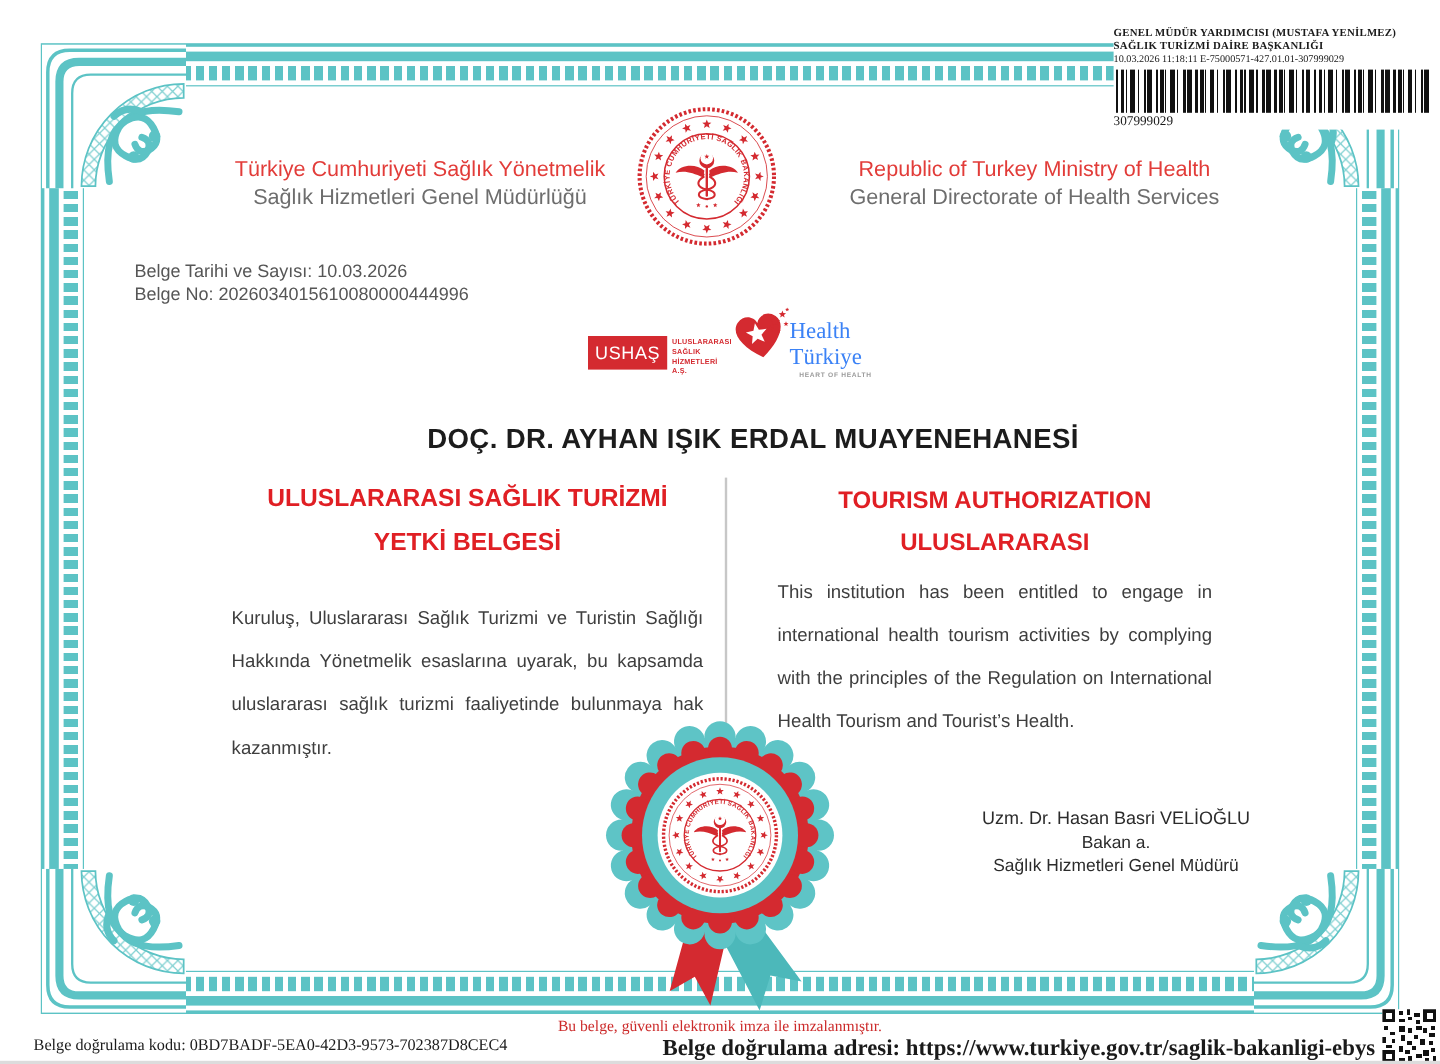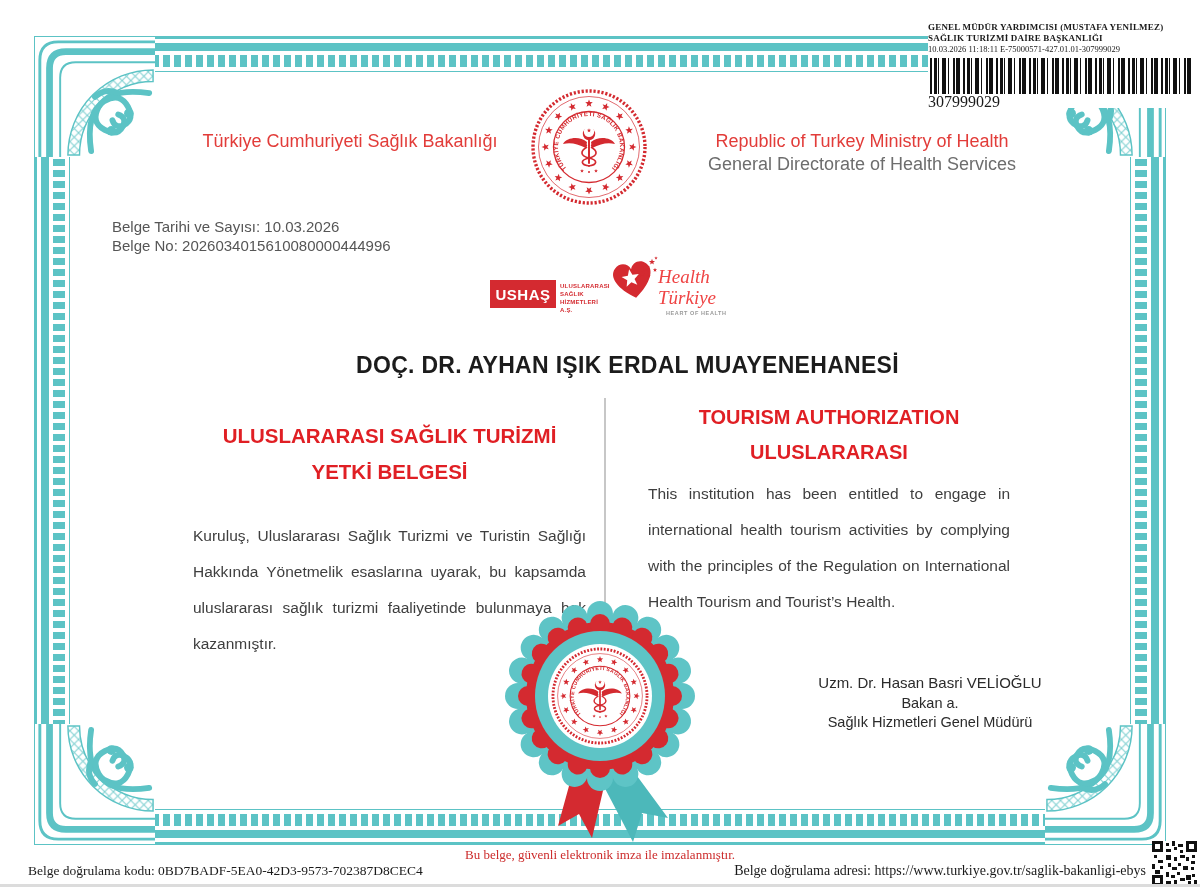--- a/index.html
+++ b/index.html
@@ -29,67 +29,67 @@
 
   
   .stamp{left:928px;top:22px;width:266px;text-align:left;background:#fff;z-index:6;
          font-family:"Liberation Serif",serif;color:#1a1a1a;}
   .stamp .s1,.stamp .s2{font-size:9px;font-weight:bold;line-height:11px;letter-spacing:.2px;}
   .stamp .s3{font-size:8.5px;line-height:11px;}
   .barcode{height:36px;margin:3px 2px 1px 2px;
      background:repeating-linear-gradient(90deg,#111 0 2px,#fff 2px 4px,#111 4px 7px,#fff 7px 8px,
        #111 8px 9px,#fff 9px 12px,#111 12px 16px,#fff 16px 18px,#111 18px 19px,#fff 19px 23px,
        #111 23px 25px,#fff 25px 26px,#111 26px 30px,#fff 30px 33px);}
-  .bc-num{font-size:16px;line-height:13px;}
+  .bc-num{font-size:11px;line-height:13px;}
 
   
   .hdr-left{left:180px;top:130px;width:340px;text-align:center;}
   .hdr-right{left:692px;top:130px;width:340px;text-align:center;}
   .hdr-title{font-size:18px;color:#e23c39;line-height:23px;}
   .hdr-sub{font-size:18px;color:#6d6d6d;line-height:23px;}
   .emblem-main{left:528px;top:86px;width:122px;height:122px;}
 
   .doc-info{left:112px;top:217px;color:#565656;font-size:15px;line-height:19px;}
 
   
   .ushas{left:490px;top:276px;width:118px;height:48px;}
   .ushas-box{position:absolute;left:0;top:4px;width:66px;height:28px;background:#d42a30;
-             color:#fff;font-weight:700;font-size:15px;text-align:center;line-height:30px;
+             color:#fff;font-weight:400;font-size:15px;text-align:center;line-height:30px;
              letter-spacing:.5px;}
   .ushas-tag{position:absolute;left:70px;top:6px;color:#d42a30;font-size:6px;font-weight:bold;
              line-height:8px;letter-spacing:.2px;}
   .healthtr{left:608px;top:256px;width:125px;height:72px;}
-  .ht-text{position:absolute;left:50px;top:10px;color:#ef4444;
-           font-family:"Liberation Serif",serif;font-size:19px;line-height:21px;font-style:italic;}
+  .ht-text{position:absolute;left:50px;top:10px;color:#3b82f6;
+           font-family:"Liberation Serif",serif;font-size:19px;line-height:21px;}
   .ht-tag{position:absolute;left:58px;top:54px;color:#9a9a9a;font-size:5.5px;
           letter-spacing:.6px;font-weight:bold;}
 
   
   .facility{left:55px;top:352px;width:1145px;text-align:center;color:#1c1c1c;
             font-size:23px;font-weight:bold;letter-spacing:.3px;}
   .divider{left:604px;top:398px;width:2px;height:210px;background:#c7c7c7;}
-  .col-left{left:193px;top:398px;width:393px;margin-top:20px;}
+  .col-left{left:193px;top:398px;width:393px;}
   .col-right{left:648px;top:400px;width:362px;}
   .sec-title{color:#e01f24;font-weight:bold;font-size:20.5px;text-align:center;line-height:36px;}
   .sec-title-r{color:#e01f24;font-weight:bold;font-size:20px;text-align:center;line-height:35px;}
   .sec-body{margin-top:28px;color:#3e3e3e;font-size:15.5px;line-height:36px;
             text-align:justify;}
   .col-right .sec-body{margin-top:6px;}
 
   
   .rosette{left:498px;top:596px;width:204px;height:246px;}
   .signature{left:780px;top:672px;width:300px;text-align:center;color:#2b2b2b;}
   .sig-name{font-size:15px;font-weight:normal;line-height:22px;}
   .sig-line{font-size:14.5px;line-height:19px;}
 
   
   .f-center{left:0;right:0;top:847px;text-align:center;color:#cc2b2b;
             font-family:"Liberation Serif",serif;font-size:13px;}
   .f-left{left:28px;top:863px;color:#1a1a1a;font-family:"Liberation Serif",serif;font-size:13.5px;}
-  .f-right{right:54px;top:863px;color:#1a1a1a;font-family:"Liberation Serif",serif;font-size:14px;}
+  .f-right{right:54px;top:863px;color:#1a1a1a;font-family:"Liberation Serif",serif;font-size:19px;font-weight:bold;}
   .qr{right:3px;top:841px;width:45px;height:45px;}
   .bottom-line{left:0;right:0;bottom:0;height:3px;background:#dcdcdc;}
 </style>
 </head>
 <body>
 
 <svg width="0" height="0" style="position:absolute" aria-hidden="true">
   <defs>
     <path id="star5" d="M0,-4 L1,-1.38 L3.8,-1.24 L1.62,0.53 L2.35,3.24 L0,1.7 L-2.35,3.24 L-1.62,0.53 L-3.8,-1.24 L-1,-1.38 Z"></path>
     <pattern id="lat" width="9" height="9" patternUnits="userSpaceOnUse">
@@ -192,21 +192,22 @@
 
   <div class="abs stamp">
     <div class="s1">GENEL MÜDÜR YARDIMCISI (MUSTAFA YENİLMEZ)</div>
     <div class="s2">SAĞLIK TURİZMİ DAİRE BAŞKANLIĞI</div>
     <div class="s3">10.03.2026 11:18:11 E-75000571-427.01.01-307999029</div>
     <div class="barcode"></div>
     <div class="bc-num">307999029</div>
   </div>
 
   <div class="abs hdr-left">
-    <div class="hdr-title">Türkiye Cumhuriyeti Sağlık Bakanlığı</div>
+    <div class="hdr-title">Türkiye Cumhuriyeti Sağlık Yönetmelik</div>
+    <div class="hdr-sub">Sağlık Hizmetleri Genel Müdürlüğü</div>
   </div>
   <div class="abs emblem-main">
     <svg viewBox="-61 -61 122 122" width="122" height="122">
         <use href="#emblem"></use>
       </svg>
   </div>
   <div class="abs hdr-right">
     <div class="hdr-title">Republic of Turkey Ministry of Health</div>
     <div class="hdr-sub">General Directorate of Health Services</div>
   </div>

